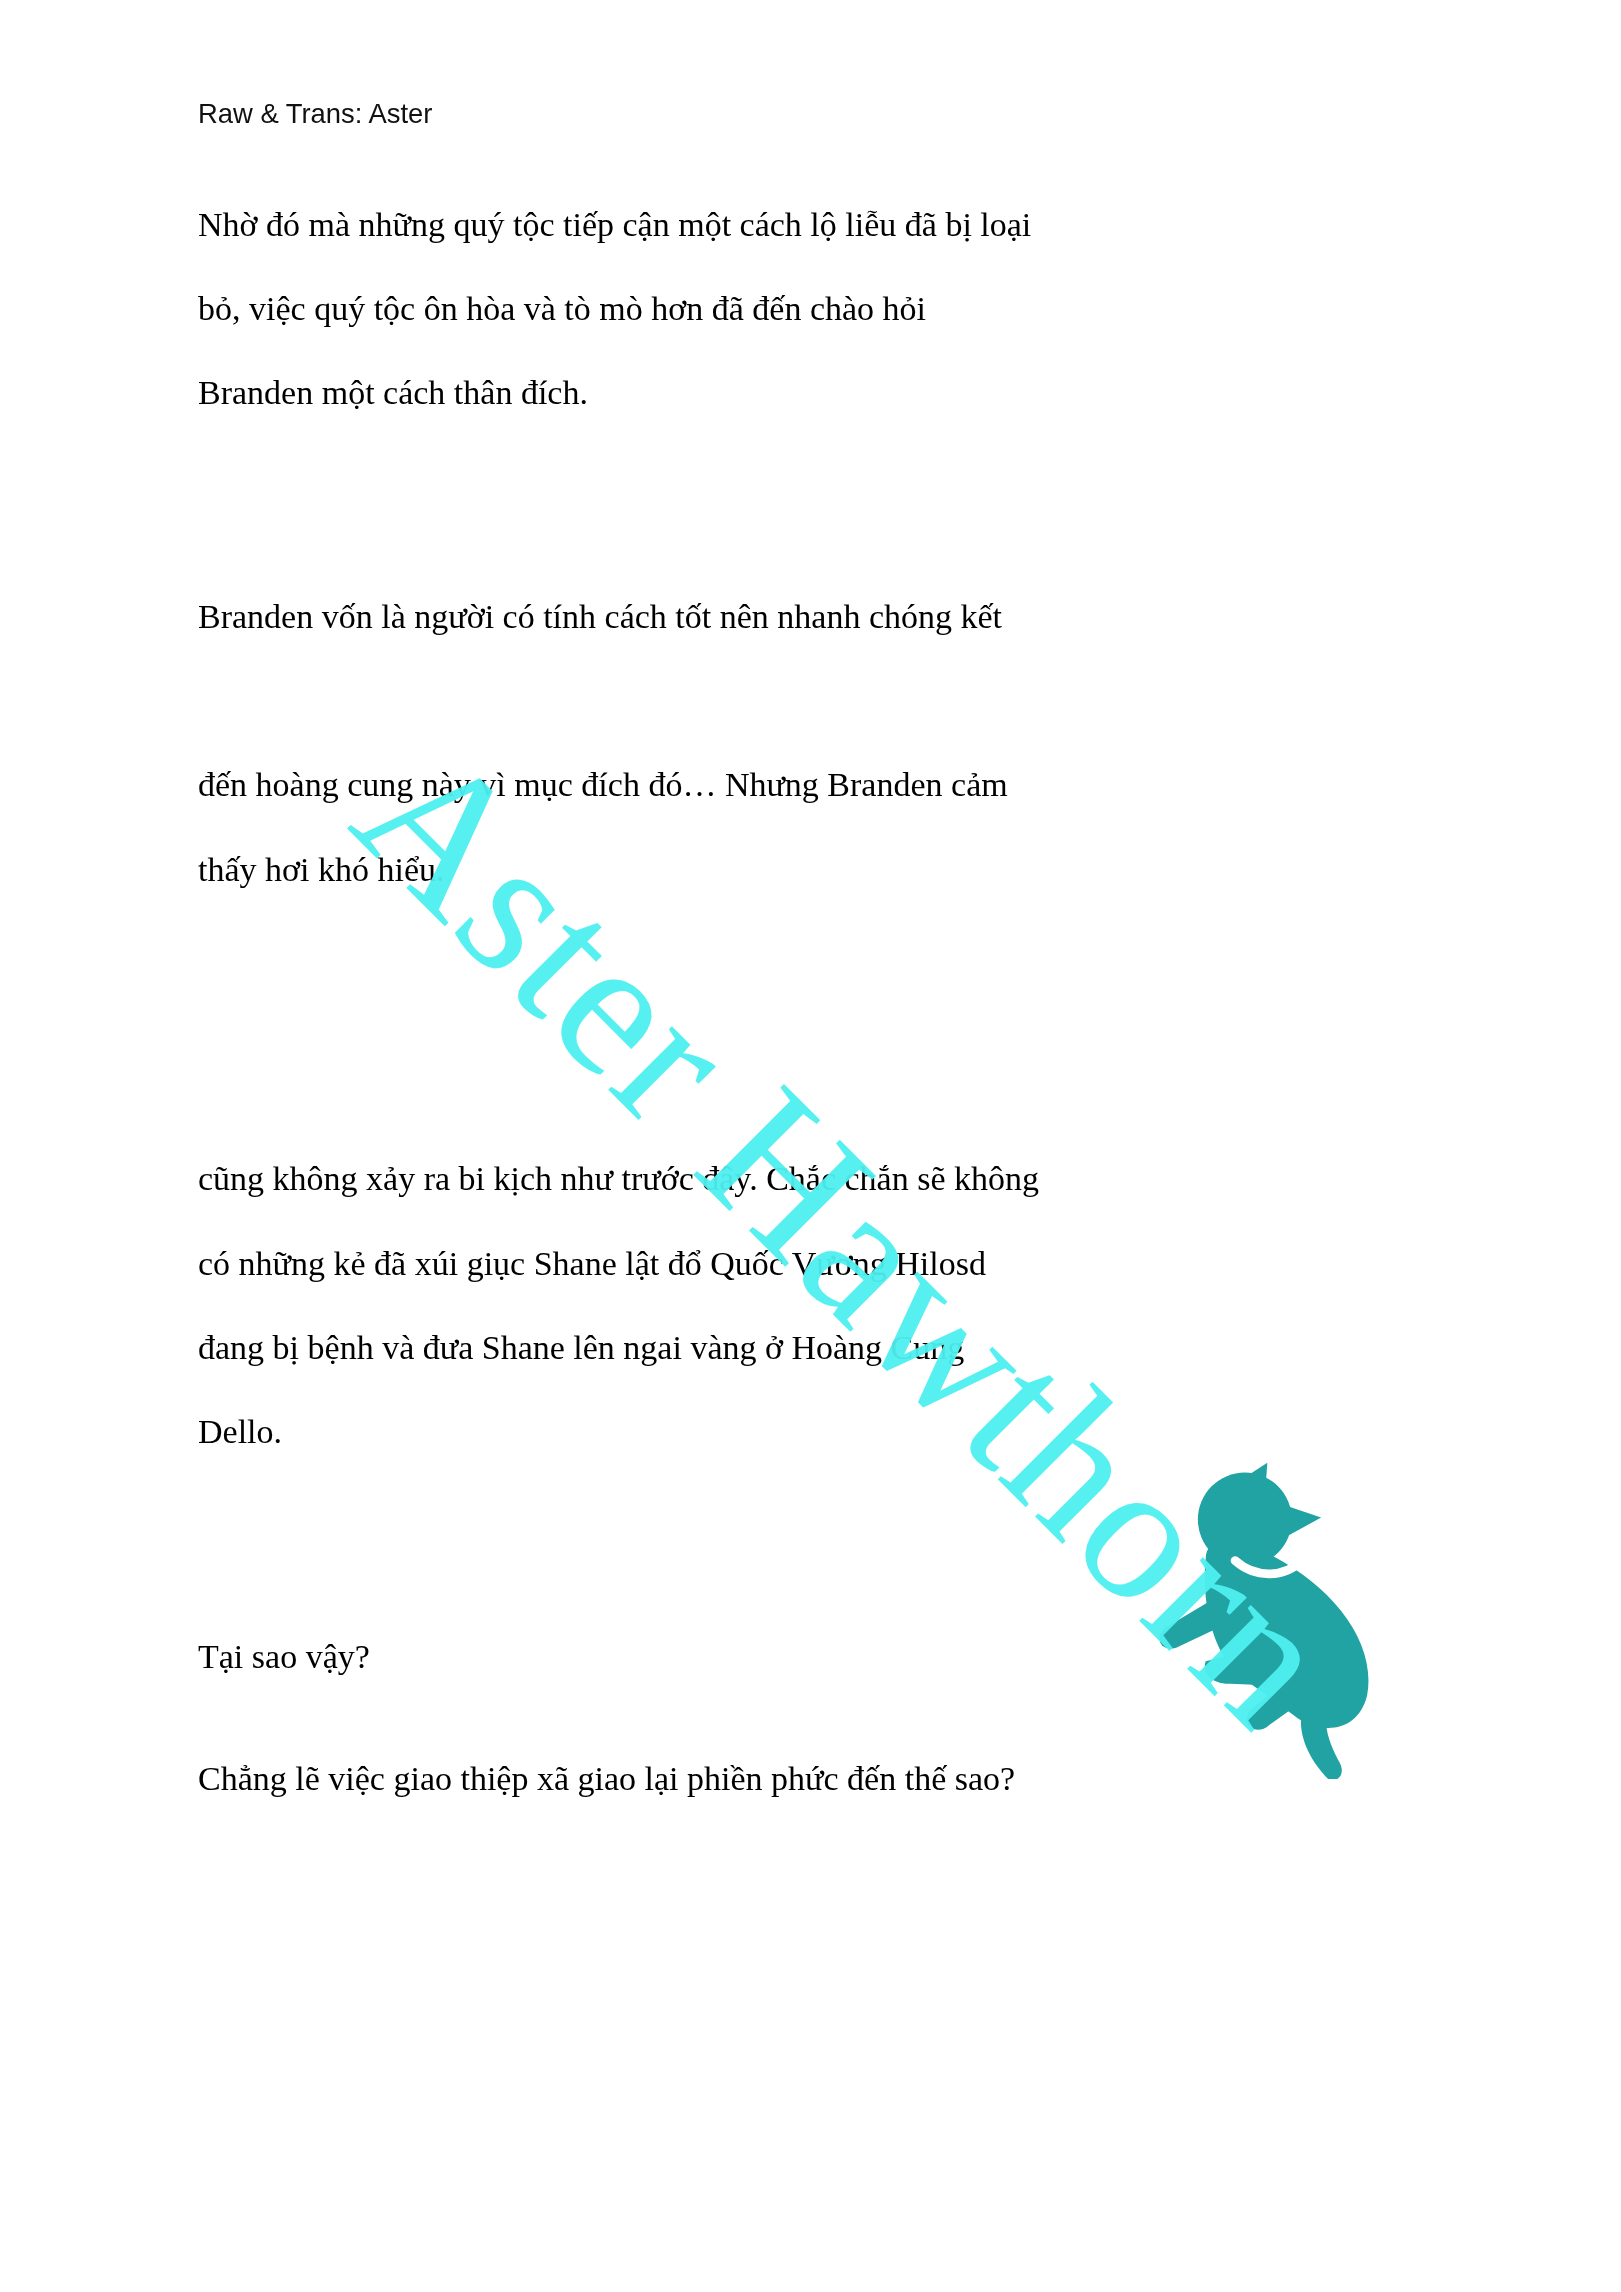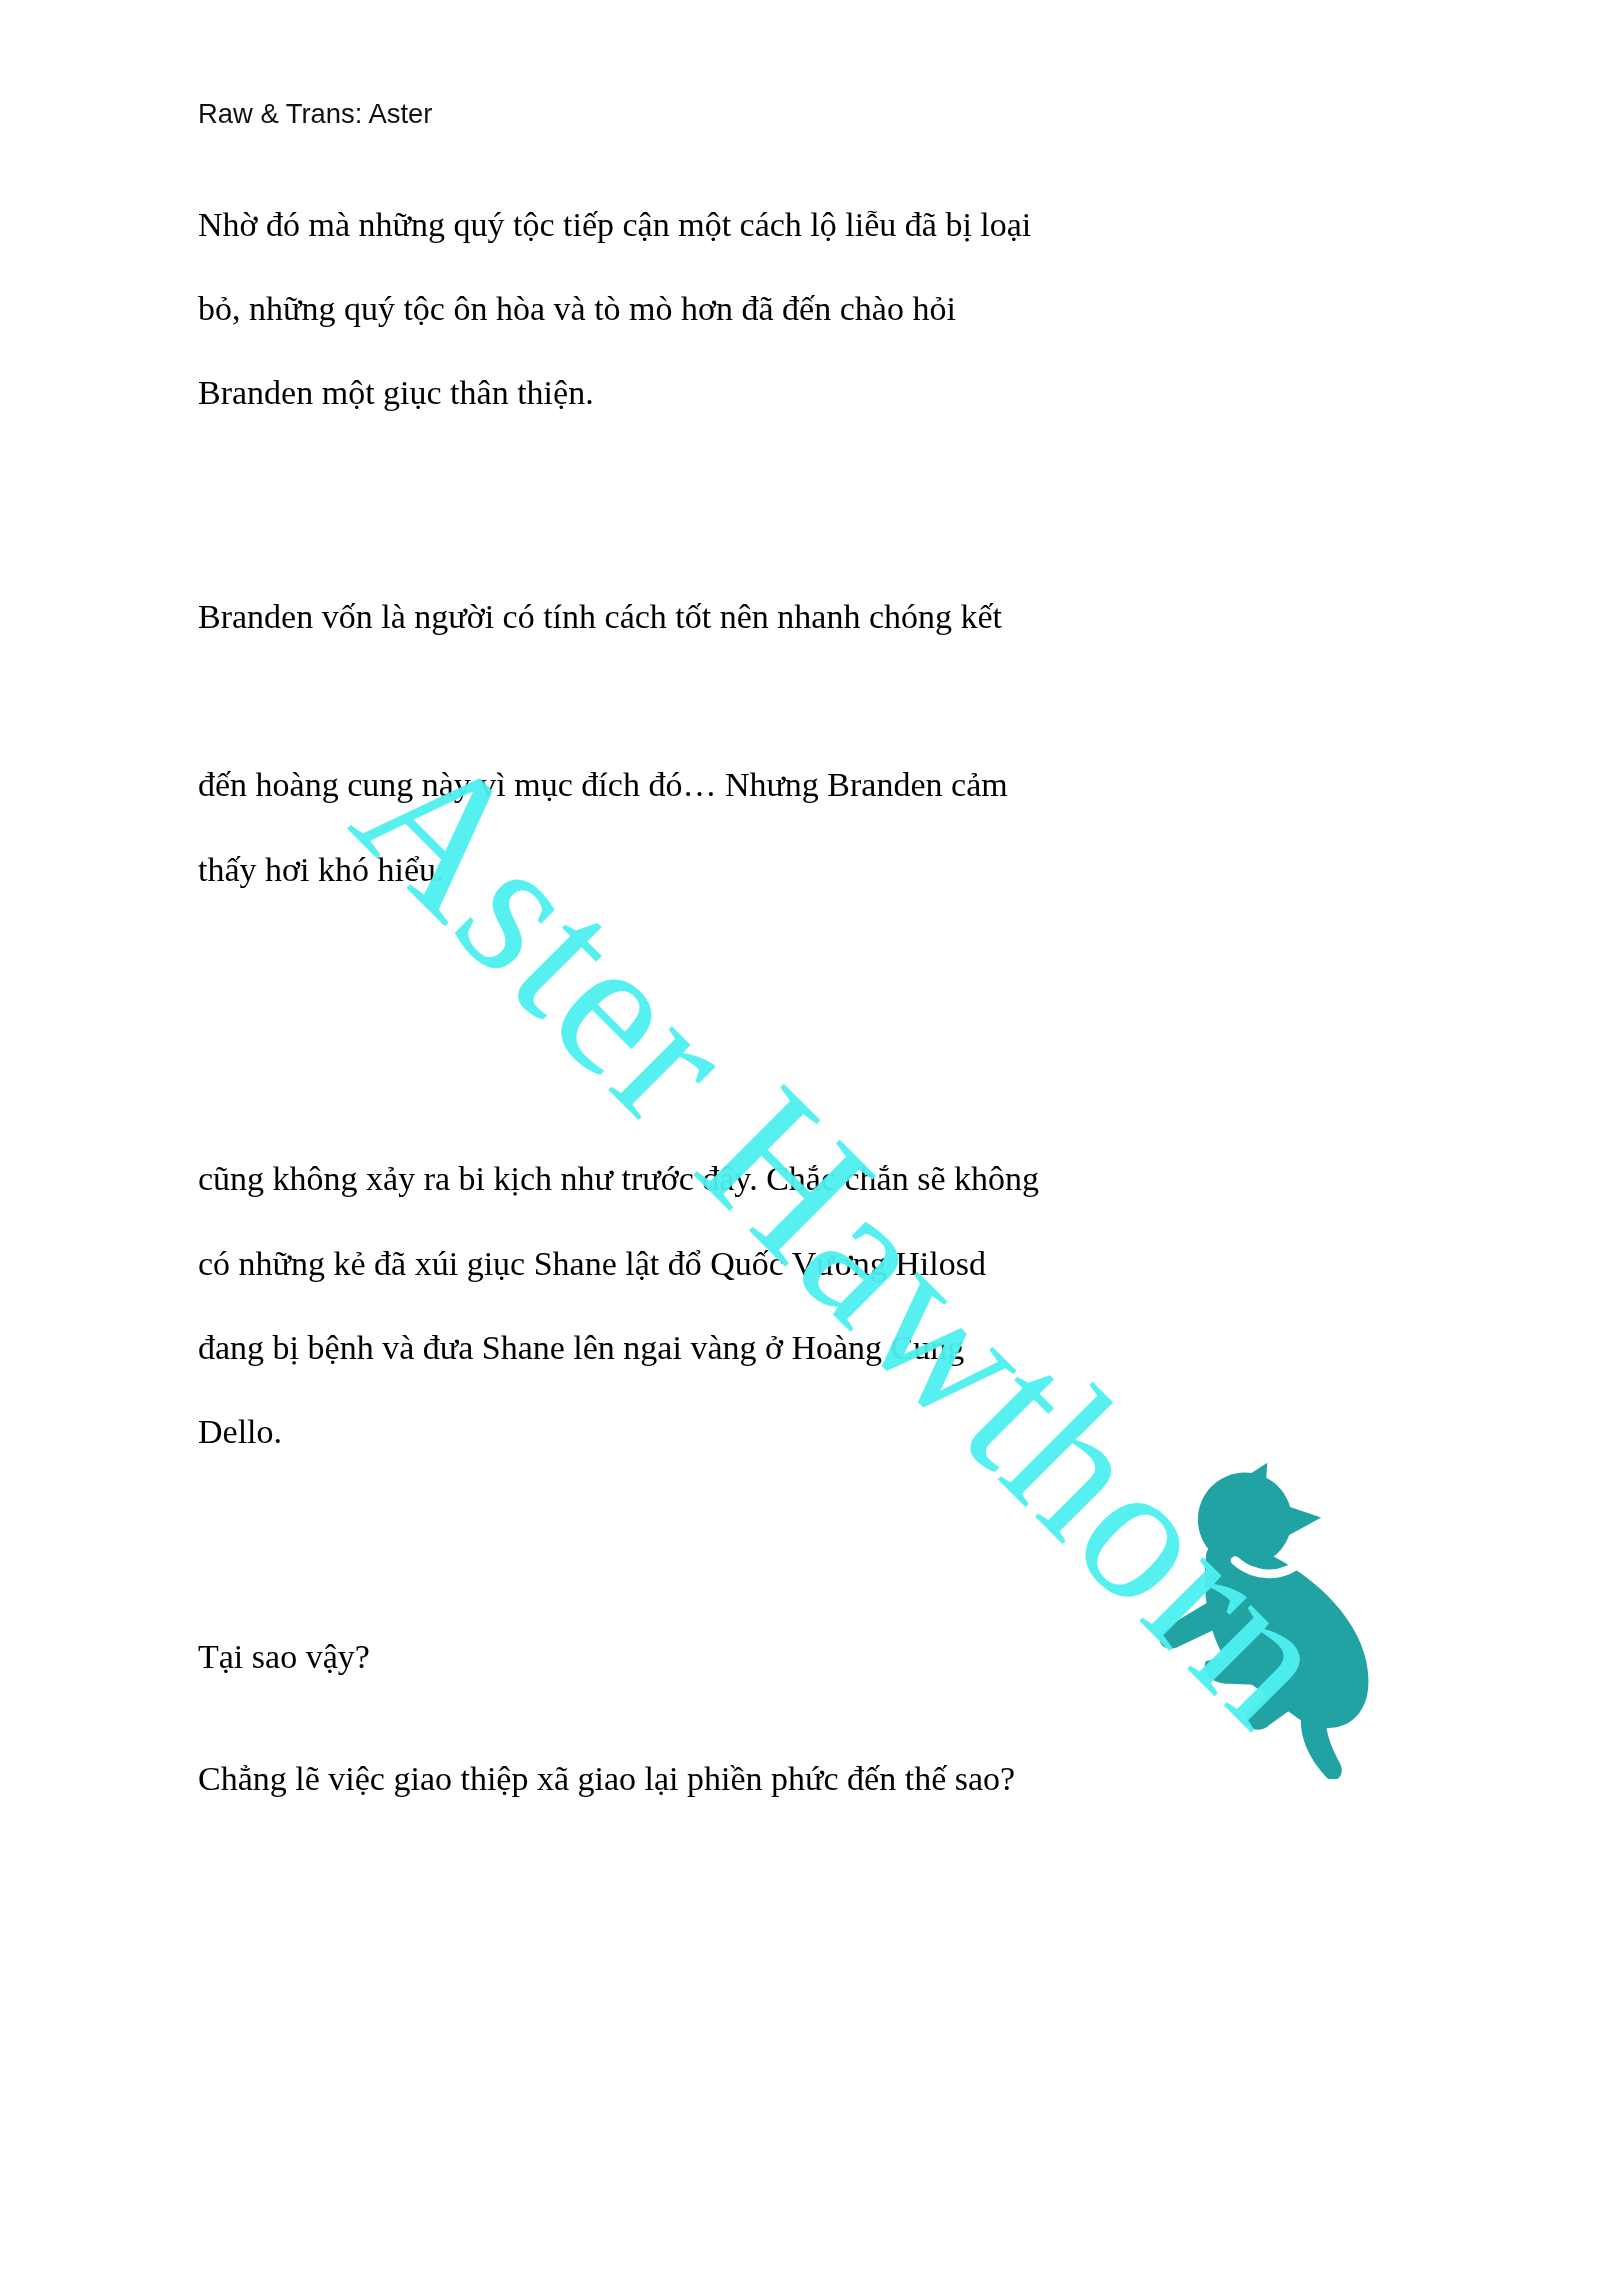--- a/index.html
+++ b/index.html
@@ -24,22 +24,22 @@
     }
     .cat { position: absolute; left: 1147px; top: 1441px; width: 225px; height: 338px; }
   </style>
 </head>
 <body>
 
 <div class="page">
   <div class="header">Raw &amp; Trans: Aster</div>
 
   <div class="line" style="top:208px">Nhờ đó mà những quý tộc tiếp cận một cách lộ liễu đã bị loại</div>
-  <div class="line" style="top:292px">bỏ, những quý tộc ôn hòa và tò mò hơn đã đến chào hỏi</div>
-  <div class="line" style="top:376px">Branden một giục thân thiện.</div>
+  <div class="line" style="top:292px">bỏ, việc quý tộc ôn hòa và tò mò hơn đã đến chào hỏi</div>
+  <div class="line" style="top:376px">Branden một cách thân đích.</div>
 
   <div class="line" style="top:600px">Branden vốn là người có tính cách tốt nên nhanh chóng kết</div>
   <div class="line" style="top:768px">đến hoàng cung này vì mục đích đó… Nhưng Branden cảm</div>
   <div class="line" style="top:853px">thấy hơi khó hiểu.</div>
 
   <div class="line" style="top:1247px">có những kẻ đã xúi giục Shane lật đổ Quốc Vương Hilosd</div>
   <div class="line" style="top:1162px">cũng không xảy ra bi kịch như trước đây. Chắc chắn sẽ không</div>
   <div class="line" style="top:1331px">đang bị bệnh và đưa Shane lên ngai vàng ở Hoàng Cung</div>
   <div class="line" style="top:1415px">Dello.</div>
 

